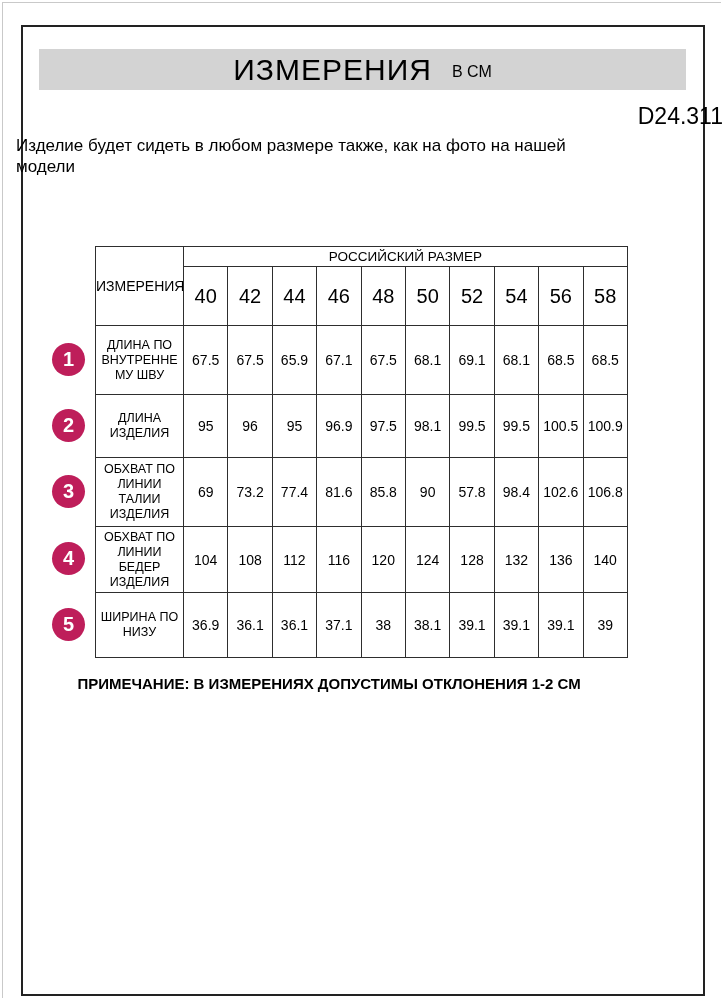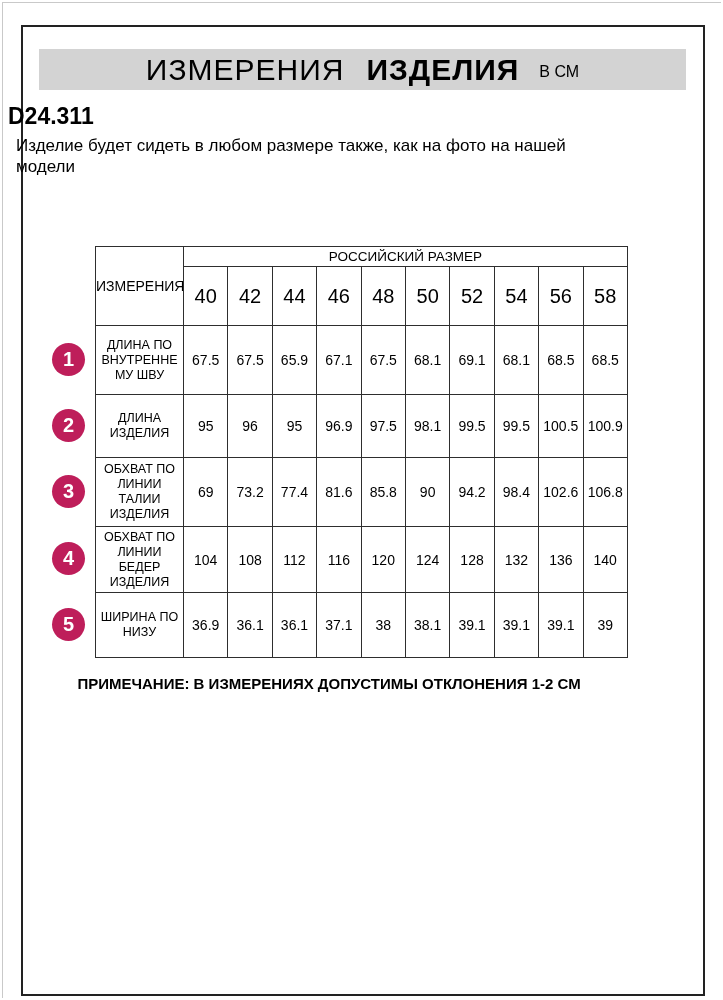--- a/index.html
+++ b/index.html
@@ -13,21 +13,21 @@
     border:2px solid #222222; background:#ffffff; }
 
   .title-bar { position:absolute; left:39px; top:49px; width:647px; height:41px;
     background:var(--title-bar-bg, #d3d3d3);
     display:flex; align-items:center; justify-content:center; }
   .title-bar .t1 { font-size:30px; font-weight:400; letter-spacing:1px; }
   .title-bar .t2 { font-size:30px; font-weight:700; letter-spacing:1px; margin-left:22px; }
   .title-bar .t3 { font-size:16px; font-weight:400; margin-left:20px; position:relative; top:2px; }
 
   .article-code { position:absolute; left:0; top:103px; width:723px;
-    text-align:left; font-size:23px; font-weight:700;padding-left:8px; }
+    text-align:right; font-size:23px; font-weight:400;padding-left:8px; }
 
   .subtitle { position:absolute; left:16px; top:135px; width:723px; text-align:left; }
   .subtitle span { display:inline-block; max-width:570px; font-size:17px; line-height:21px; }
 
   .size-table-wrap { position:absolute; left:95px; top:246px; }
   table.size-table { border-collapse:collapse; table-layout:fixed; width:532px; }
   table.size-table col.c-label { width:88px; }
   table.size-table col.c-size { width:44.4px; }
   table.size-table th, table.size-table td {
     border:1.5px solid var(--border, #2e2e2e);
@@ -53,21 +53,20 @@
     font-size:15px; font-weight:700; }
 </style>
 </head>
 <body style="--accent: #be1e5a; --title-bar-bg: #d3d3d3; --border: #2e2e2e;">
 
 <div class="scan-edge"></div>
 <div class="page-frame"></div>
 
 <div class="title-bar">
   <span class="t1">ИЗМЕРЕНИЯ</span>
-  <span class="t2">ИЗДЕЛИЯ</span>
   <span class="t3">В СМ</span>
 </div>
 
 <div class="article-code">D24.311</div>
 
 <div class="subtitle">
   <span>Изделие будет сидеть в любом размере также, как на фото на нашей модели</span>
 </div>
 
 <div class="size-table-wrap">
@@ -129,21 +128,21 @@
         <td class="val">100.9</td>
       </tr>
       <tr class="r2">
         <td class="row-label">ОБХВАТ ПО ЛИНИИ ТАЛИИ ИЗДЕЛИЯ</td>
         <td class="val">69</td>
         <td class="val">73.2</td>
         <td class="val">77.4</td>
         <td class="val">81.6</td>
         <td class="val">85.8</td>
         <td class="val">90</td>
-        <td class="val">94.2</td>
+        <td class="val">57.8</td>
         <td class="val">98.4</td>
         <td class="val">102.6</td>
         <td class="val">106.8</td>
       </tr>
       <tr class="r3">
         <td class="row-label">ОБХВАТ ПО ЛИНИИ БЕДЕР ИЗДЕЛИЯ</td>
         <td class="val">104</td>
         <td class="val">108</td>
         <td class="val">112</td>
         <td class="val">116</td>

